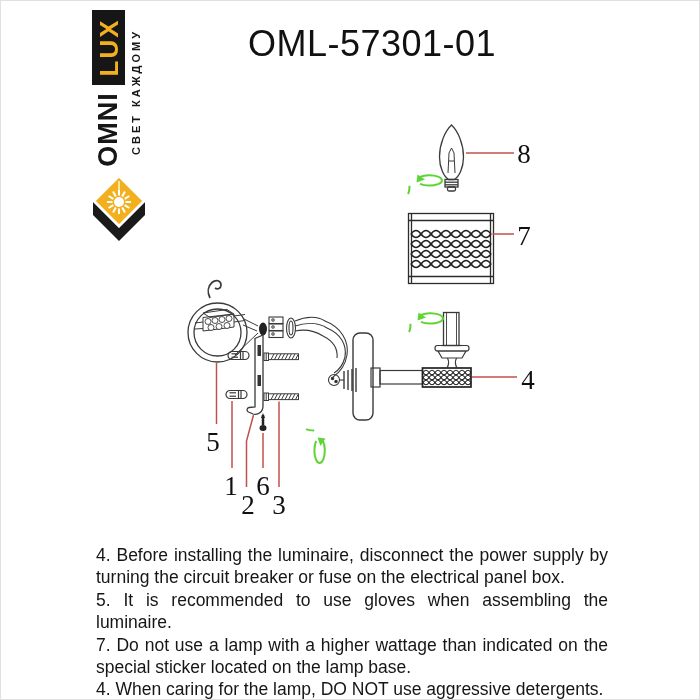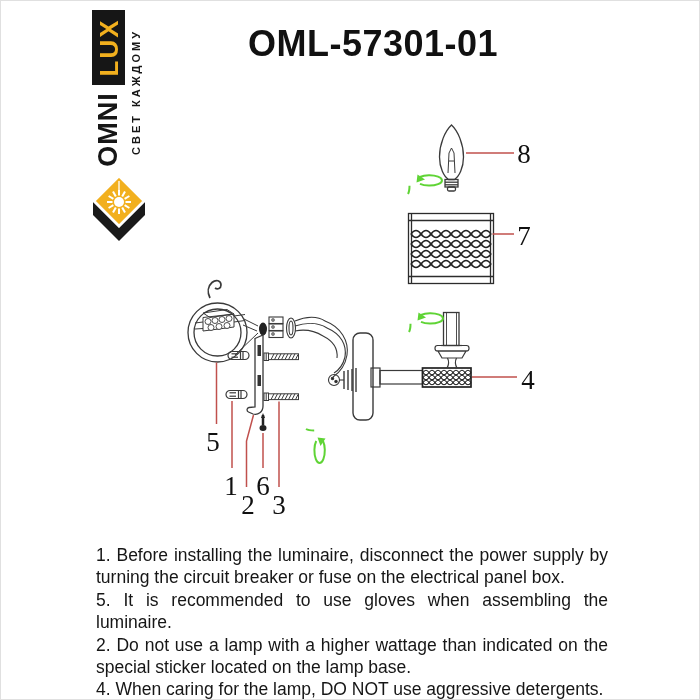--- a/index.html
+++ b/index.html
@@ -14,21 +14,21 @@
   .lux-box{left:91px;top:9px;width:33px;height:75px;background:#161616;}
   .lux-box span{color:#F2B01E;font-weight:bold;font-size:26px;letter-spacing:2px;}
   .omni-box{left:91px;top:84px;width:33px;height:88px;}
   .omni-box span{color:#161616;font-weight:bold;font-size:27px;letter-spacing:1px;}
   .tagline-box{left:126px;top:8px;width:18px;height:166px;}
   .tagline-box span{color:#161616;font-weight:bold;font-size:11px;letter-spacing:3px;}
   .diamond-svg{position:absolute;left:84px;top:172px;}
   
   .page-title{
     position:absolute;left:247px;top:22px;width:280px;
-    font-size:36px;font-weight:bold;color:#111;letter-spacing:0.5px;
+    font-size:36px;font-weight:normal;color:#111;letter-spacing:0.5px;
   }
   
   .diagram-svg{position:absolute;left:0;top:0;}
   .partnum{font-family:"Liberation Serif",serif;font-size:27px;fill:#101010;}
   
   .instructions{
     position:absolute;left:95px;top:543px;width:512px;
     font-size:17.5px;line-height:1.28;color:#161616;
   }
   .instructions p{margin:0;text-align:justify;}
@@ -216,17 +216,17 @@
     <line x1="455.5" y1="311.5" x2="455.5" y2="344.5" stroke-width="0.9"></line>
     <line x1="440" y1="344.5" x2="461" y2="344.5" stroke-width="1.2"></line>
   </g>
   <use href="#rotv" transform="translate(409,318)"></use>
   <use href="#rotv" transform="translate(318,429) rotate(90)"></use>
   <line x1="471" y1="376" x2="516" y2="376" stroke="#C0504D" stroke-width="1.5"></line>
   <text class="partnum" x="527" y="388" text-anchor="middle">4</text>
 </svg>
 
 <div class="instructions">
-  <p>1. Before installing the luminaire, disconnect the power supply by turning the circuit breaker or fuse on the electrical panel box.</p>
+  <p>4. Before installing the luminaire, disconnect the power supply by turning the circuit breaker or fuse on the electrical panel box.</p>
   <p>5. It is recommended to use gloves when assembling the luminaire.</p>
-  <p>2. Do not use a lamp with a higher wattage than indicated on the special sticker located on the lamp base.</p>
+  <p>7. Do not use a lamp with a higher wattage than indicated on the special sticker located on the lamp base.</p>
   <p>4. When caring for the lamp, DO NOT use aggressive detergents.</p>
 </div>
 
 </body></html>

